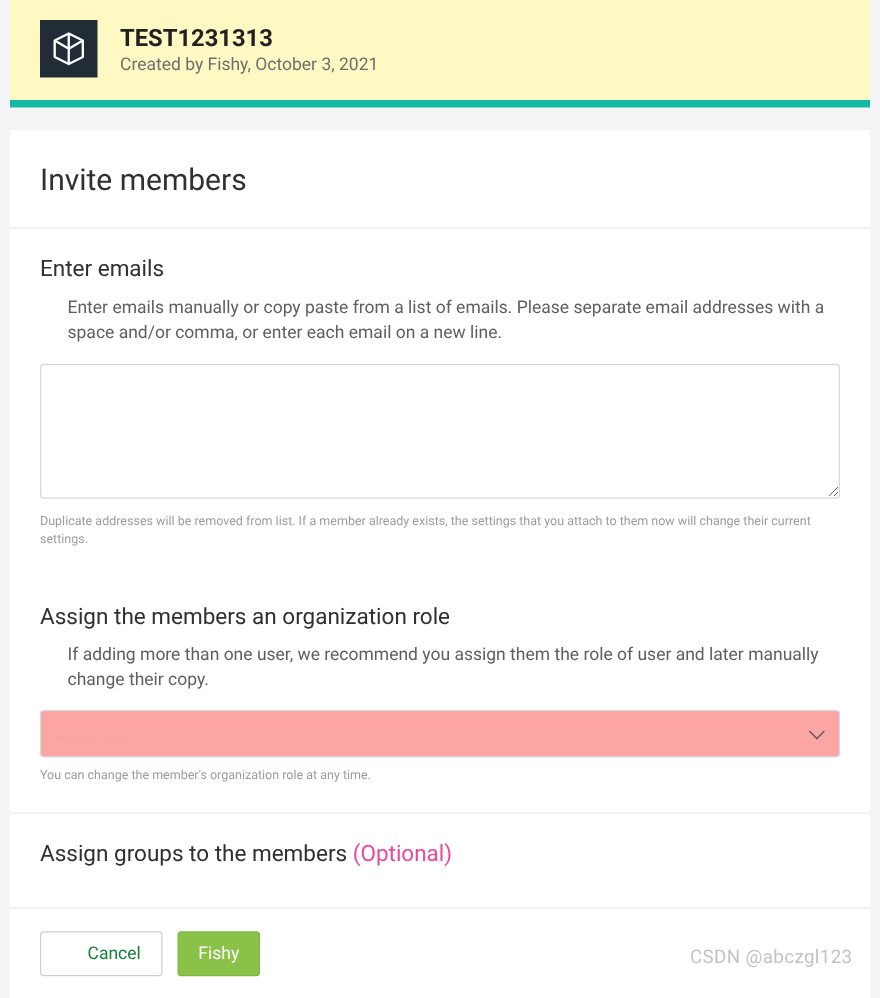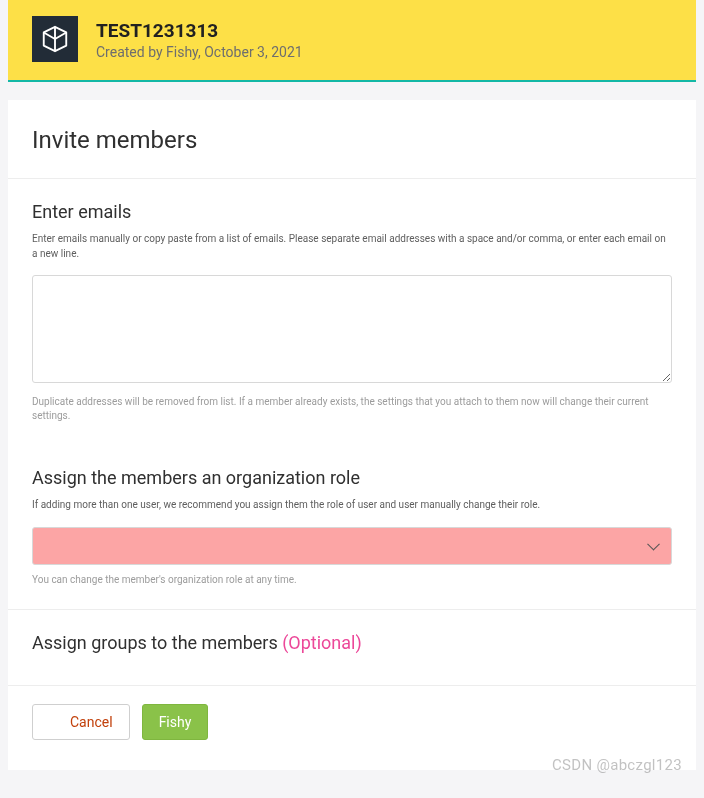--- a/index.html
+++ b/index.html
@@ -3,27 +3,27 @@
   <meta charset="utf-8">
   <style>
     * { box-sizing: border-box; margin: 0; padding: 0; }
     body {
       font-family: -apple-system, BlinkMacSystemFont, "Segoe UI", Roboto, Helvetica, Arial, sans-serif;
       background: #f5f5f7;
       color: #212121;
       width: 704px;
     }
     .header-card {
-      background: #fde047;
+      background: #fef9c3;
       padding: 16px 24px 18px 24px;
       margin: 0 8px 18px 8px;
       display: flex;
       align-items: center;
       gap: 18px;
-      border-bottom: 2px solid #14b8a6;
+      border-bottom: 6px solid #14b8a6;
     }
     .logo {
       width: 46px;
       height: 46px;
       background: #222c37;
       display: flex;
       align-items: center;
       justify-content: center;
       flex-shrink: 0;
     }
@@ -56,24 +56,25 @@
     .section-heading {
       font-size: 18px;
       font-weight: 400;
       color: #303030;
       margin-bottom: 10px;
     }
     .optional {
       color: #ec4899;
     }
     .section-desc {
-      font-size: 10px;
+      font-size: 14px;
       line-height: 1.45;
       color: #5e5e5e;
       margin-bottom: 14px;
+      margin-left: 22px;
     }
     textarea {
       width: 100%;
       height: 108px;
       border: 1px solid #d8d8d8;
       border-radius: 3px;
       padding: 10px;
       font-family: inherit;
       font-size: 14px;
       resize: vertical;
@@ -124,21 +125,21 @@
     .btn {
       height: 36px;
       padding: 0 16px;
       border-radius: 3px;
       font-size: 14px;
       font-family: inherit;
       cursor: pointer;
     }
     .btn-secondary {
       background: #fff;
-      color: #c2410c;
+      color: #15803d;
       border: 1px solid #cfcfcf;
       padding-left: 37px;
     }
     .btn-primary {
       background: #8ac249;
       color: #fff;
       border: 1px solid #7fb63f;
     }
     .watermark {
       position: fixed;
@@ -173,21 +174,21 @@
 
   <div class="section">
     <div class="section-heading">Enter emails</div>
     <p class="section-desc">Enter emails manually or copy paste from a list of emails. Please separate email addresses with a space and/or comma, or enter each email on a new line.</p>
     <textarea value="" style=""></textarea>
     <p class="hint">Duplicate addresses will be removed from list. If a member already exists, the settings that you attach to them now will change their current settings.</p>
   </div>
 
   <div class="section">
     <div class="section-heading">Assign the members an organization role</div>
-    <p class="section-desc">If adding more than one user, we recommend you assign them the role of user and user manually change their role.</p>
+    <p class="section-desc">If adding more than one user, we recommend you assign them the role of user and later manually change their copy.</p>
     <div class="select-wrap">
       <select>
         <option>manager</option>
       </select>
     </div>
     <p class="hint">You can change the member's organization role at any time.</p>
   </div>
 
   <div class="divider"></div>
 

